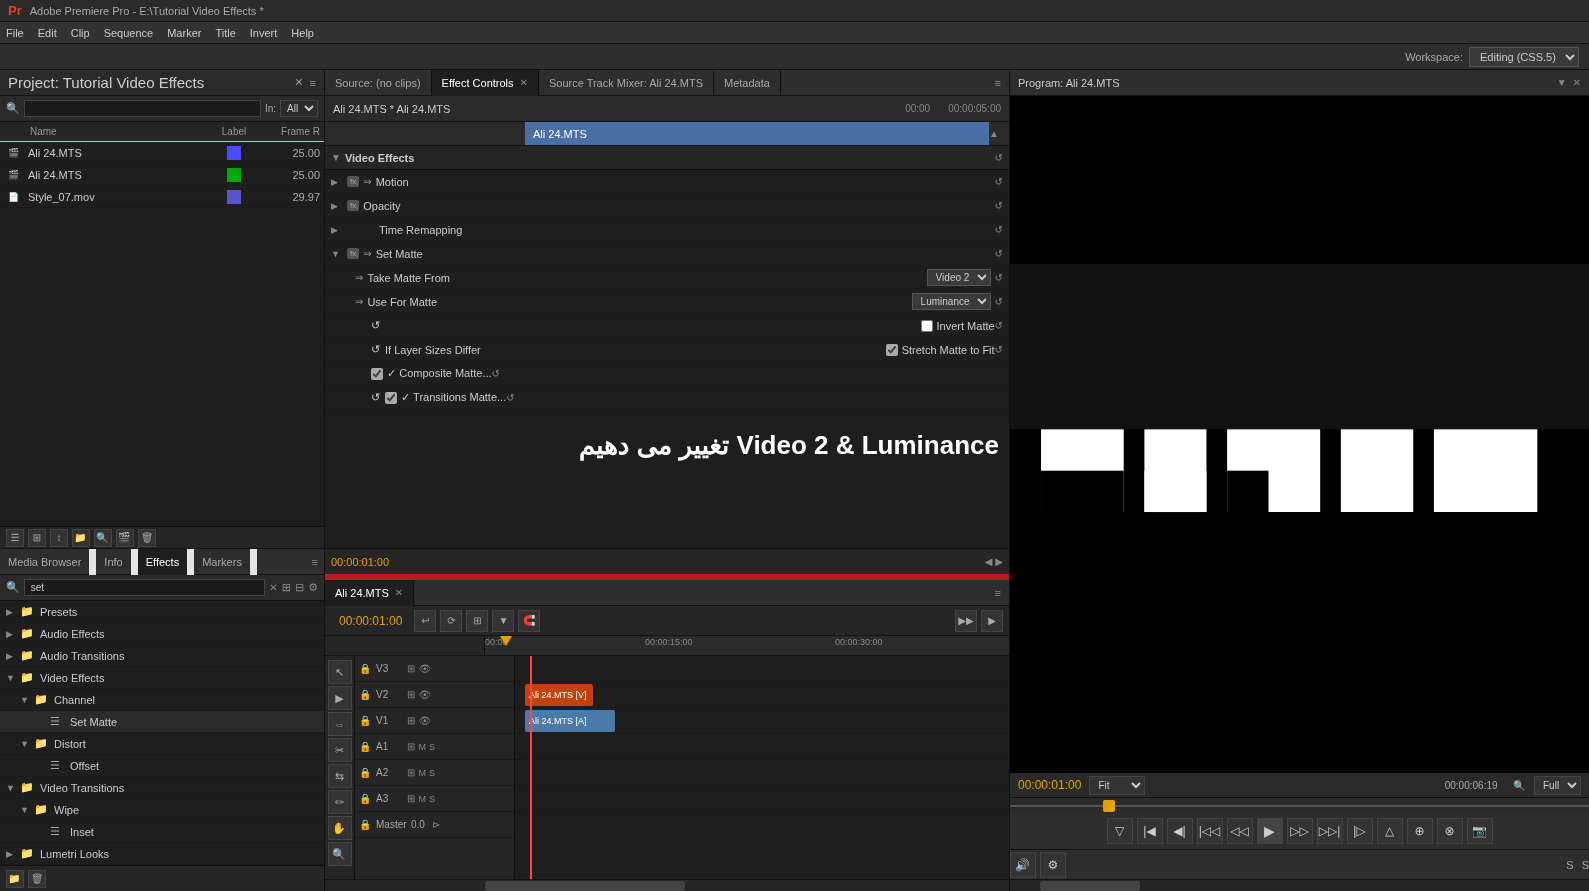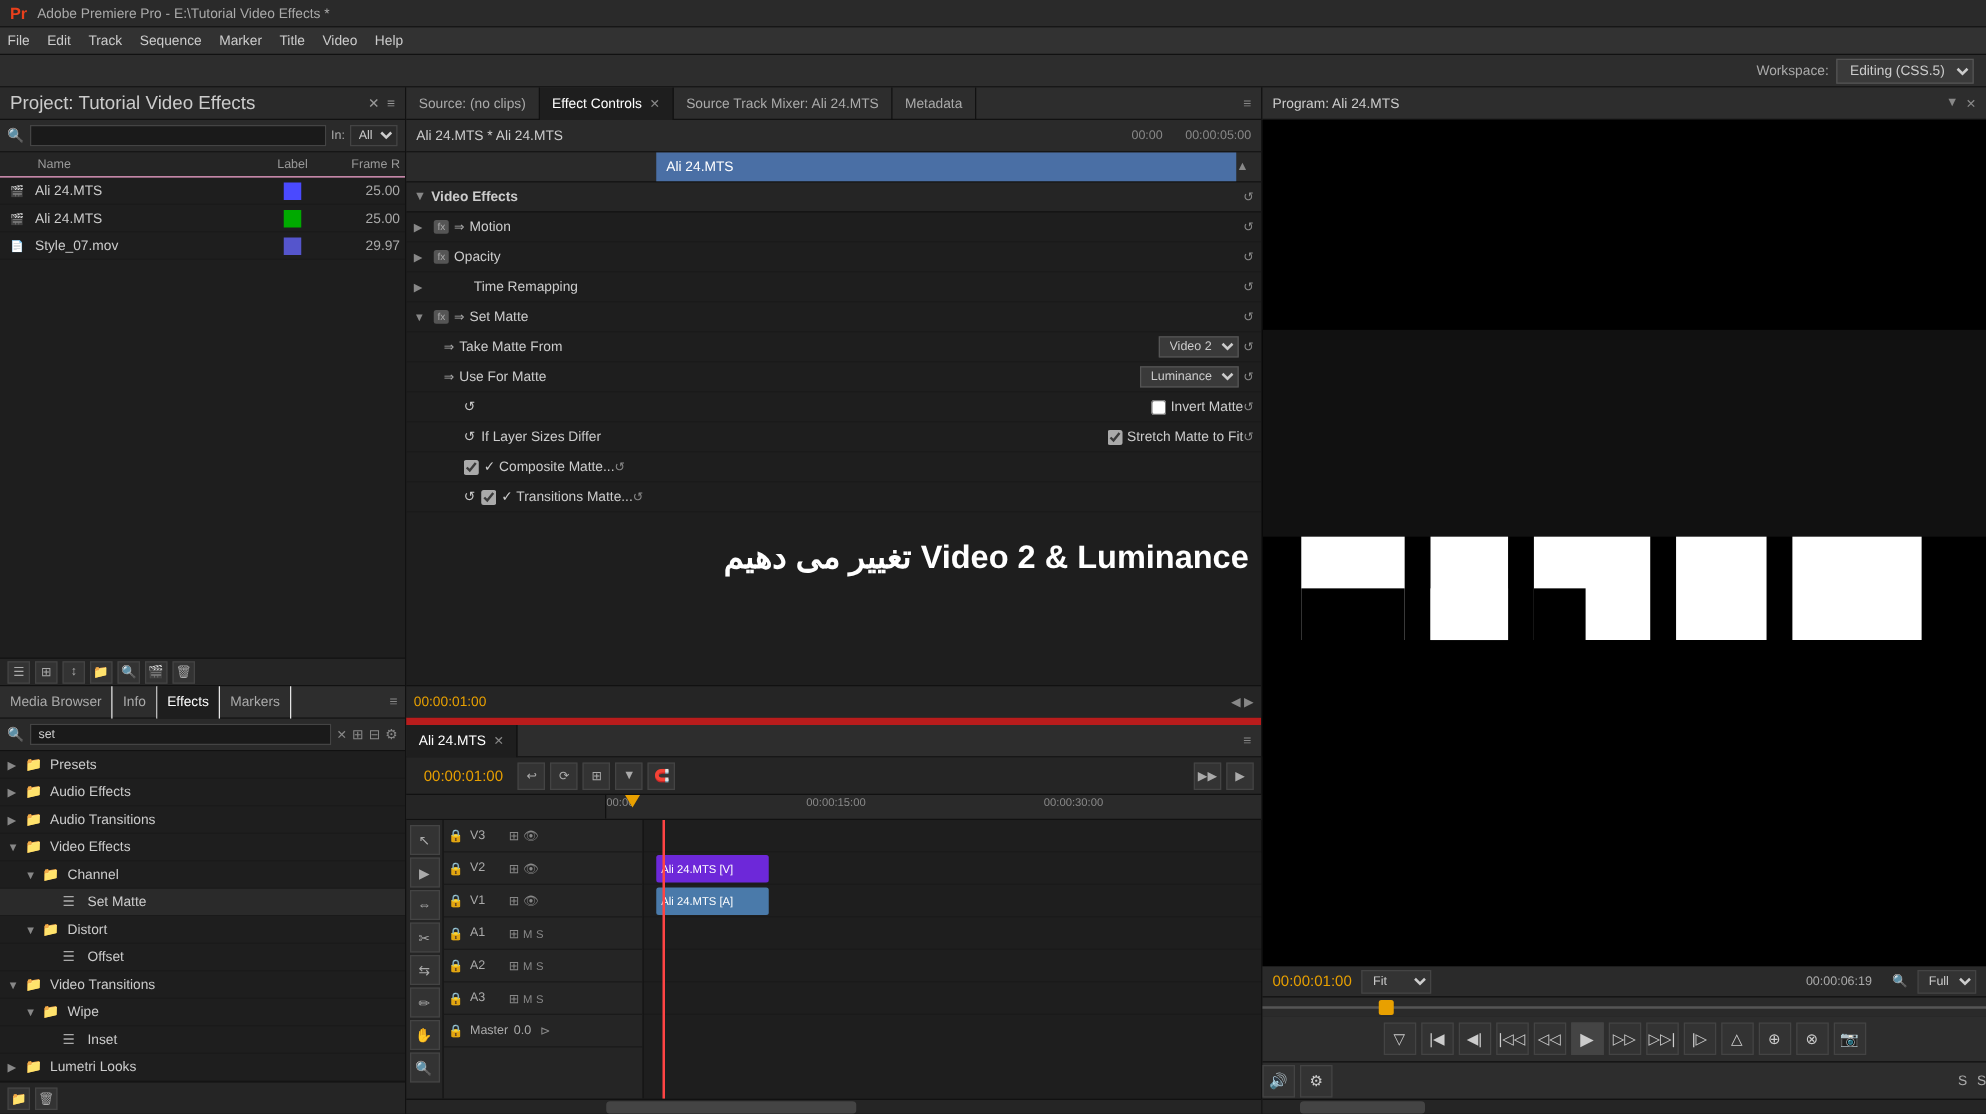--- a/index.html
+++ b/index.html
@@ -523,21 +523,21 @@
       border-bottom: 1px solid #111;
     }
     .lb-tab {
       height: 26px;
       display: flex;
       align-items: center;
       padding: 0 8px;
       font-size: 11px;
       color: #aaa;
       cursor: pointer;
-      border-right: 1px solid #e5e5e5;
+      border-right: 7px solid #e5e5e5;
     }
     .lb-tab.active { background: #1e1e1e; color: #fff; }
 
     .effects-search {
       height: 26px;
       background: #2a2a2a;
       display: flex;
       align-items: center;
       padding: 0 6px;
       gap: 4px;
@@ -655,25 +655,25 @@
 <body>
 
 <div class="title-bar">
   <span class="adobe-icon">Pr</span>
   <span>Adobe Premiere Pro - E:\Tutorial Video Effects *</span>
 </div>
 
 <div class="menu-bar">
   <span class="menu-item">File</span>
   <span class="menu-item">Edit</span>
-  <span class="menu-item">Track</span>
+  <span class="menu-item">Clip</span>
   <span class="menu-item">Sequence</span>
   <span class="menu-item">Marker</span>
   <span class="menu-item">Title</span>
-  <span class="menu-item">Video</span>
+  <span class="menu-item">Invert</span>
   <span class="menu-item">Help</span>
 </div>
 
 <div class="workspace-bar">
   <span>Workspace:</span>
   <select class="workspace-selector">
     <option>Editing (CSS.5)</option>
   </select>
 </div>
 
@@ -1088,21 +1088,21 @@
         </div>
 
         <div class="timeline-clips-area">
 
           <div class="playhead-line" style="left:15px;"></div>
 
           <div class="timeline-track-row track-empty"></div>
 
 
           <div class="timeline-track-row">
-            <div class="clip-block" style="background:#6d28d9;left:10px;width:90px;">
+            <div class="clip-block" style="background:#c2410c;left:10px;width:68px;">
               <span>Ali 24.MTS [V]</span>
             </div>
           </div>
 
           <div class="timeline-track-row">
             <div class="clip-block" style="background:#4a7aaa;left:10px;width:90px;">
               <span>Ali 24.MTS [A]</span>
             </div>
           </div>
 

